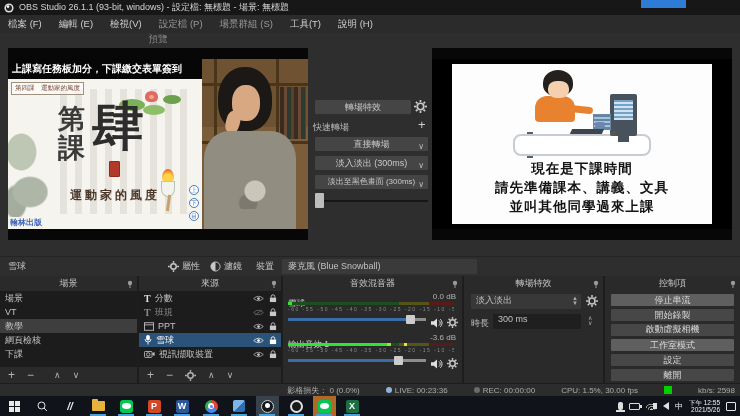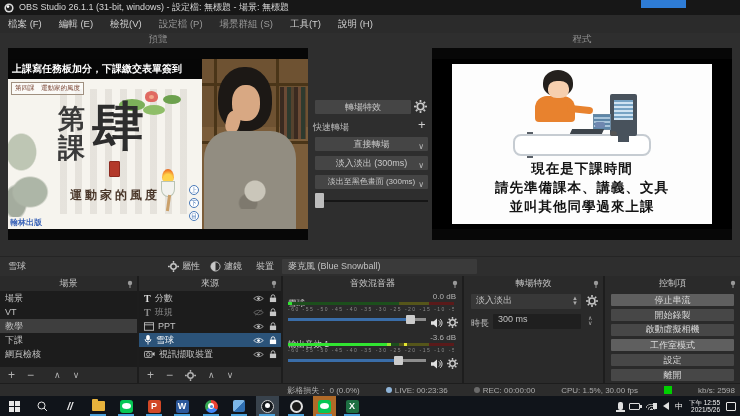--- a/index.html
+++ b/index.html
@@ -166,36 +166,35 @@
 <body>
 
 <div id="app">
 
   <div class="abs titlebar">
     <svg width="10" height="10" viewBox="0 0 10 10">
         <circle cx="5" cy="5" r="4.6" fill="#dcdcdc"></circle>
         <circle cx="5" cy="5" r="3" fill="#222"></circle>
         <circle cx="4" cy="3.6" r="1.3" fill="#fff"></circle>
       </svg>
-    <span class="t">OBS Studio 26.1.1 (31-bit, windows) - 設定檔: 無標題 - 場景: 無標題</span>
+    <span class="t">OBS Studio 26.1.1 (93-bit, windows) - 設定檔: 無標題 - 場景: 無標題</span>
   </div>
   <div class="abs bluefrag"></div>
 
   <div class="abs menubar">
     <span class="menu-item">檔案 (F)</span>
     <span class="menu-item">編輯 (E)</span>
     <span class="menu-item">檢視(V)</span>
     <span class="menu-item dim">設定檔 (P)</span>
     <span class="menu-item dim">場景群組 (S)</span>
     <span class="menu-item">工具(T)</span>
     <span class="menu-item">說明 (H)</span>
   </div>
 
   <div class="abs stage-label" style="left:8px;">預覽</div>
-  <div class="abs stage-label" style="left:432px;">程式</div>
 
   <div class="abs canvas" style="left:8px;">
     <div class="scene">
       <div class="book">
         <div class="banner">上課寫任務板加分，下課繳交表單簽到</div>
         <div class="page">
           <div class="faintcols"></div>
           <div class="mountains"></div>
           <div class="lesson-tag">第四課　運動家的風度</div>
           <div class="lotus">
@@ -332,24 +331,24 @@
         <div class="lrow">
             <span>場景</span>
           </div>
         <div class="lrow">
             <span>VT</span>
           </div>
         <div class="lrow sel-gray">
             <span>教學</span>
           </div>
         <div class="lrow">
+            <span>網頁檢核</span>
+          </div>
+        <div class="lrow">
             <span>下課</span>
-          </div>
-        <div class="lrow">
-            <span>網頁檢核</span>
           </div>
       </div>
       <div class="dock-toolbar">
         <span>+</span>
         <span>−</span>
         <span style="margin-left:8px;font-size:9px;">∧</span>
         <span style="font-size:9px;">∨</span>
       </div>
     </div>
 

